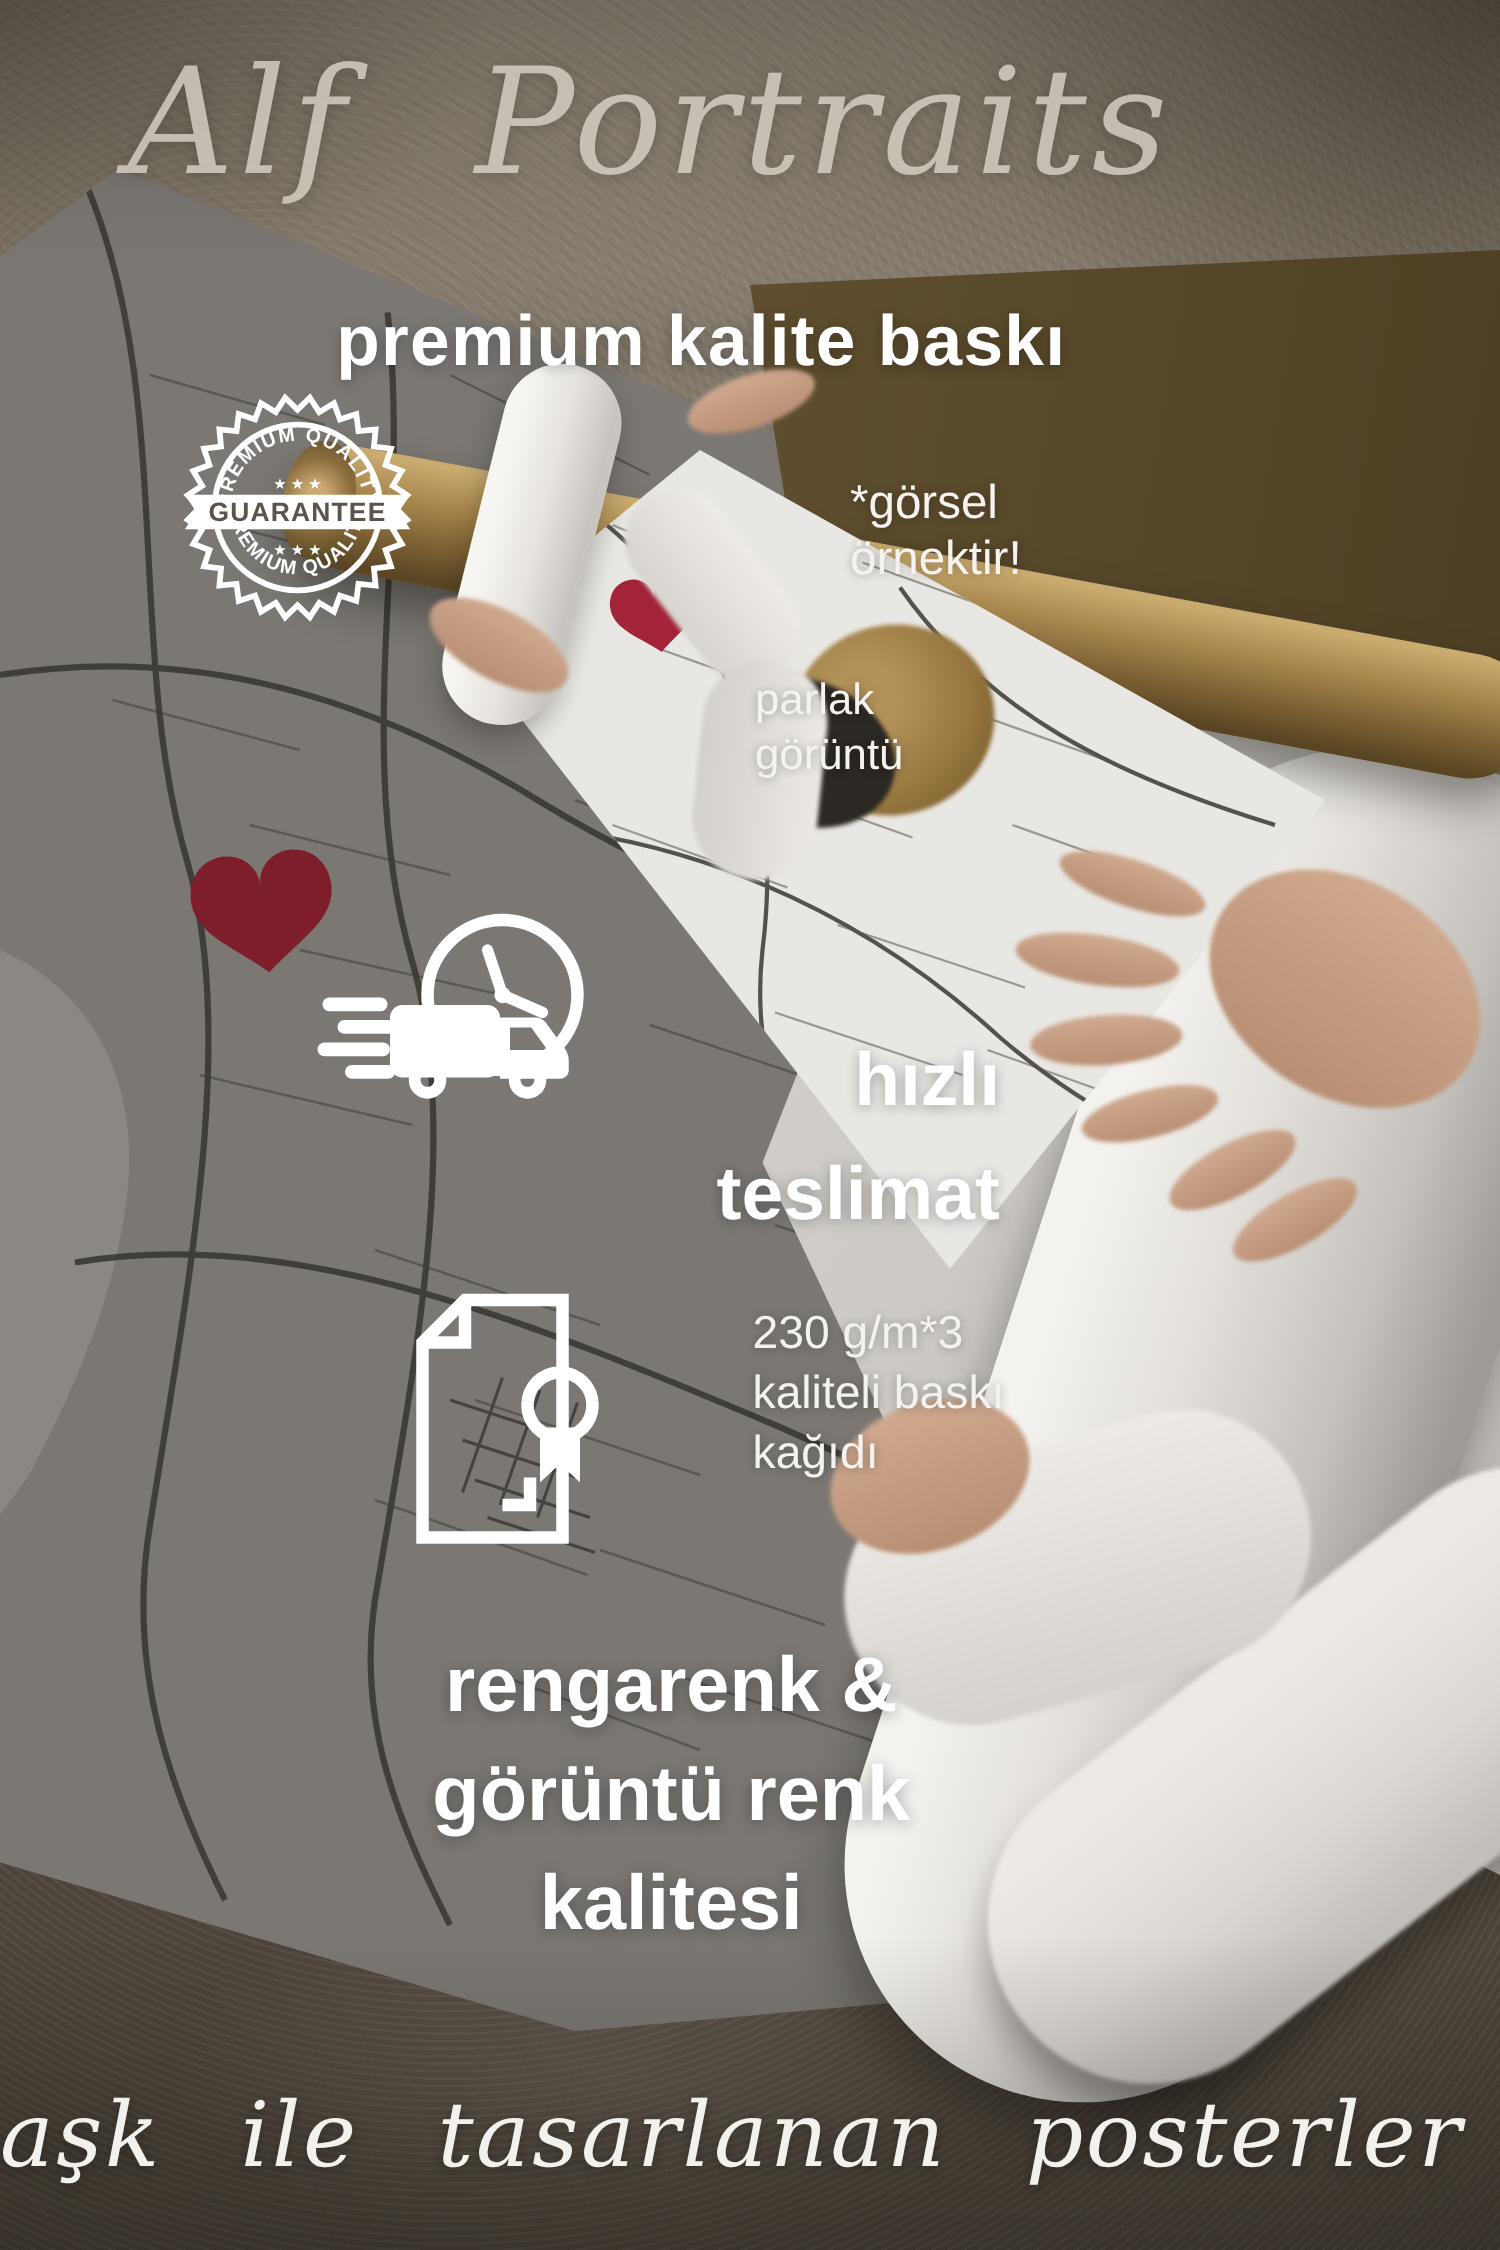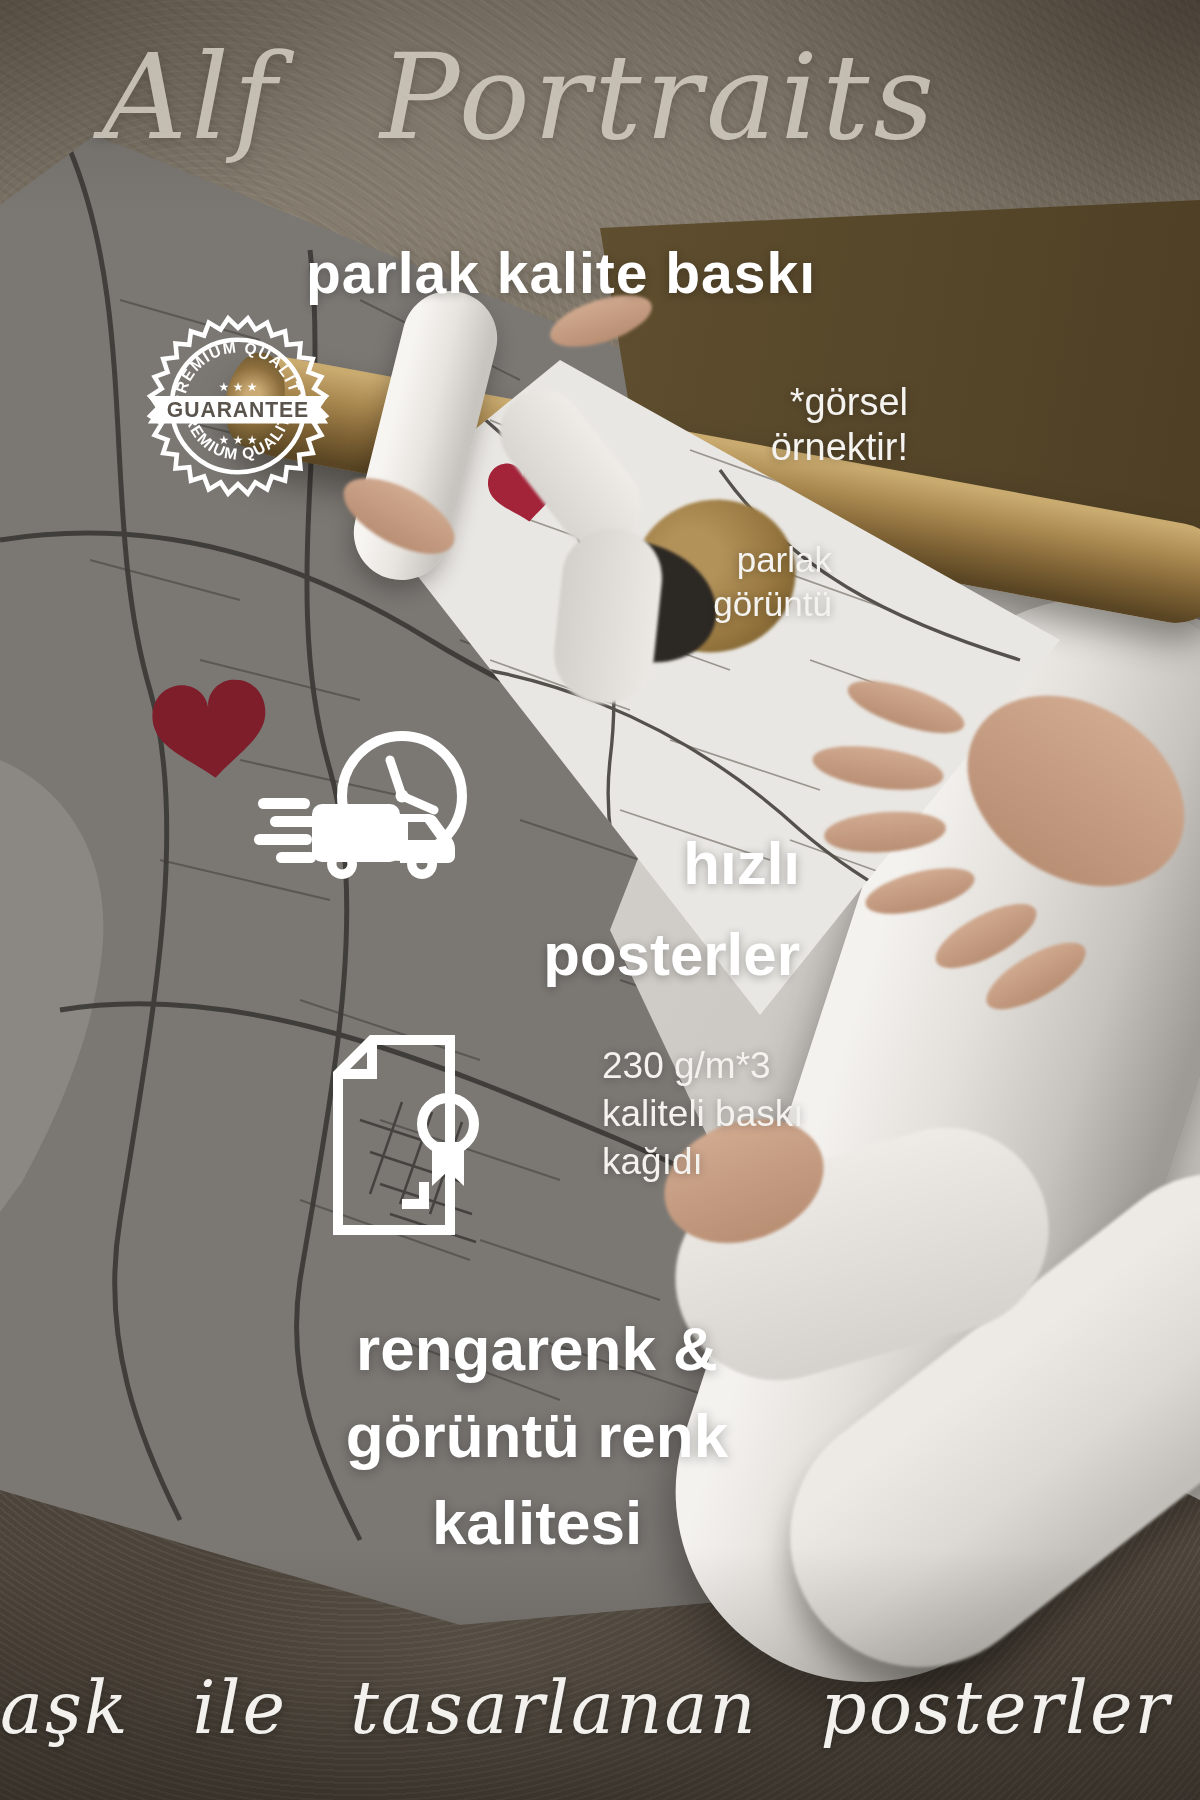--- a/index.html
+++ b/index.html
@@ -77,21 +77,21 @@
     background:
       radial-gradient(145% 105% at 50% 42%, transparent 55%, rgba(22,18,14,0.38) 100%),
       linear-gradient(to bottom, rgba(20,16,12,0.18) 0%, transparent 12%, transparent 86%, rgba(16,13,10,0.30) 100%);}
 
   
   .script{font-family:"DejaVu Serif",serif;font-style:italic;white-space:nowrap;text-align:center;}
   .brand-script{left:0;top:28px;width:1040px;font-size:118px;letter-spacing:4px;word-spacing:58px;
     color:rgba(220,214,203,0.80);text-shadow:0 2px 10px rgba(40,34,26,0.25);}
   .headline{left:0;top:240px;width:1122px;text-align:center;color:#fff;
     font-size:57px;font-weight:700;letter-spacing:1px;text-shadow:0 2px 10px rgba(0,0,0,0.28);}
-  .note{color:#f5f3f0;text-align:right;font-weight:400;text-shadow:0 1px 8px rgba(0,0,0,0.30);}
+  .note{color:#f5f3f0;text-align:left;font-weight:400;text-shadow:0 1px 8px rgba(0,0,0,0.30);}
   .sample-note{left:680px;top:380px;width:228px;font-size:38px;line-height:1.18;}
   .gloss-note{left:604px;top:538px;width:228px;font-size:35px;line-height:1.26;}
   .fast-block{left:400px;top:818px;width:400px;text-align:right;color:#fff;font-weight:700;
     font-size:60px;line-height:1.52;text-shadow:0 2px 10px rgba(0,0,0,0.30);}
   .paper-text{left:602px;top:1042px;width:330px;font-size:37px;line-height:1.30;color:#f4f2ef;
     font-weight:400;text-shadow:0 1px 8px rgba(0,0,0,0.30);}
   .color-block{left:0;top:1306px;width:1074px;text-align:center;color:#fff;font-weight:700;
     font-size:62px;line-height:1.40;text-shadow:0 2px 12px rgba(0,0,0,0.32);}
   .footer-script{left:0;top:1666px;width:1060px;font-size:72px;letter-spacing:2px;word-spacing:38px;
     color:#f3f1ed;text-shadow:0 2px 10px rgba(0,0,0,0.35);}
@@ -166,21 +166,21 @@
   <div class="abs skin finger-5 soft"></div>
   <div class="abs skin finger-6 soft"></div>
   <div class="abs sleeve-arm soft"></div>
   <div class="abs sleeve-arm2 soft"></div>
   <div class="abs skin hand-low soft"></div>
 
   <div class="abs vignette"></div>
 
   <div class="abs script brand-script">Alf Portraits</div>
 
-  <div class="abs headline">parlak kalite baskı</div>
+  <div class="abs headline">premium kalite baskı</div>
 
   <svg class="abs stamp" viewBox="0 0 200 200">
     <defs>
       <path id="arcTop" d="M 42,100 A 58,58 0 0 1 158,100"></path>
       <path id="arcBot" d="M 42,100 A 58,58 0 0 0 158,100"></path>
     </defs>
     <polygon points="185.0,100.0 195.4,110.7 182.9,118.9 190.6,131.7 176.6,136.9 181.3,151.1 166.5,153.0 167.9,167.9 153.0,166.5 151.1,181.3 136.9,176.6 131.7,190.6 118.9,182.9 110.7,195.4 100.0,185.0 89.3,195.4 81.1,182.9 68.3,190.6 63.1,176.6 48.9,181.3 47.0,166.5 32.1,167.9 33.5,153.0 18.7,151.1 23.4,136.9 9.4,131.7 17.1,118.9 4.6,110.7 15.0,100.0 4.6,89.3 17.1,81.1 9.4,68.3 23.4,63.1 18.7,48.9 33.5,47.0 32.1,32.1 47.0,33.5 48.9,18.7 63.1,23.4 68.3,9.4 81.1,17.1 89.3,4.6 100.0,15.0 110.7,4.6 118.9,17.1 131.7,9.4 136.9,23.4 151.1,18.7 153.0,33.5 167.9,32.1 166.5,47.0 181.3,48.9 176.6,63.1 190.6,68.3 182.9,81.1 195.4,89.3" fill="none" stroke="#ffffff" stroke-width="5"></polygon>
     <circle cx="100" cy="100" r="72" fill="none" stroke="#ffffff" stroke-width="5"></circle>
     <text font-size="17" font-weight="bold" fill="#ffffff" letter-spacing="1.5">
       <textPath href="#arcTop" startOffset="50%" text-anchor="middle">PREMIUM QUALITY</textPath>
@@ -218,21 +218,21 @@
       <rect x="26" y="126" width="40" height="11" rx="5.5"></rect>
     </g>
     <rect x="62" y="78" width="88" height="58" rx="10" fill="#ffffff"></rect>
     <path fill="#ffffff" fill-rule="evenodd" d="M150,88 h28 c4,0 8,2 10,6 l14,19 c2,3 3,6 3,10 v7 c0,4 -3,7 -7,7 h-48 z M158,96 v18 h30 l-13,-18 z"></path>
     <path fill="#ffffff" fill-rule="evenodd" d="M92,123 a15,15 0 1 0 0.1,0 Z M92,132.5 a5.5,5.5 0 1 1 -0.1,0 Z"></path>
     <path fill="#ffffff" fill-rule="evenodd" d="M172,123 a15,15 0 1 0 0.1,0 Z M172,132.5 a5.5,5.5 0 1 1 -0.1,0 Z"></path>
   </svg>
 
   <div class="abs fast-block">
     <div>hızlı</div>
-    <div>posterler</div>
+    <div>teslimat</div>
   </div>
 
   <svg class="abs paper-icon" viewBox="0 0 160 212">
     <g fill="none" stroke="#ffffff" stroke-width="10" stroke-linejoin="miter">
       <path d="M52,10 H130 V200 H18 V44 Z"></path>
       <path d="M52,10 V44 H18"></path>
       <path d="M104,152 V174 H82"></path>
     </g>
     <circle cx="128" cy="94" r="26" fill="none" stroke="#ffffff" stroke-width="10"></circle>
     <path d="M112,112 L112,156 L128,141 L144,156 L144,112 Z" fill="#ffffff"></path>

